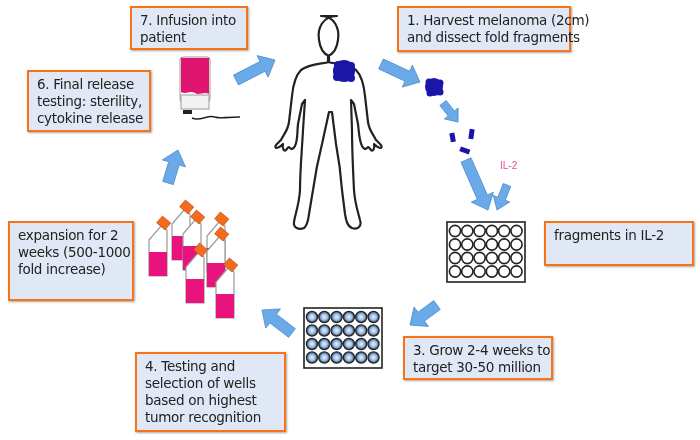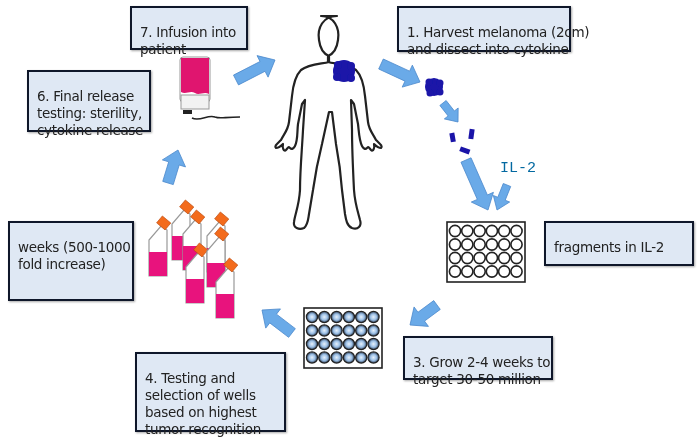--- a/index.html
+++ b/index.html
@@ -1,25 +1,25 @@
 <!DOCTYPE html>
 <html><head>
 <meta charset="utf-8">
 <style>
   html, body { margin:0; padding:0; background:#ffffff; }
   body { width:700px; height:440px; position:relative; overflow:hidden; font-family:"Liberation Sans", sans-serif; }
   .box {
-    position:absolute; background:#dfe8f4; border:2px solid #0f172a;
+    position:absolute; background:#dfe8f4; border:2px solid #f97316;
     box-shadow:1px 1px 2px rgba(0,0,0,0.35);
-    color:#222; font-size:13.5px; line-height:17px; padding:16px 8px;
+    color:#222; font-size:13.5px; line-height:17px; padding:4px 8px;
     box-sizing:border-box; font-family:"DejaVu Sans", sans-serif; letter-spacing:-0.3px;
   }
   .box span { display:block; white-space:nowrap; }
   #stage { position:absolute; left:0; top:0; }
-  .il2 { position:absolute; font-family:Liberation Mono, monospace; font-size:15px; color:#0369a1; }
+  .il2 { position:absolute; font-family:Liberation Sans, sans-serif; font-size:10px; color:#ec4899; }
 </style>
 </head>
 <body>
 
 <svg id="stage" width="700" height="440" viewBox="0 0 700 440" xmlns="http://www.w3.org/2000/svg">
   <defs>
     <radialGradient id="wellGrad" cx="50%" cy="50%" r="50%">
       <stop offset="0%" stop-color="#e8f1fb"></stop>
       <stop offset="55%" stop-color="#9cc0e6"></stop>
       <stop offset="100%" stop-color="#2c3e58"></stop>
@@ -171,34 +171,35 @@
 
 <div class="il2" style="left:500px; top:160px;">IL-2</div>
 
 <div class="box" style="left:130px; top:6px; width:118px; height:44px;">
   <span>7. Infusion into</span>
   <span>patient</span>
 </div>
 
 <div class="box" style="left:397px; top:6px; width:174px; height:46px;">
   <span>1. Harvest melanoma (2cm)</span>
-  <span>and dissect into cytokine</span>
+  <span>and dissect fold fragments</span>
 </div>
 
 <div class="box" style="left:27px; top:70px; width:124px; height:62px;">
   <span>6. Final release</span>
   <span>testing: sterility,</span>
   <span>cytokine release</span>
 </div>
 
 <div class="box" style="left:544px; top:221px; width:150px; height:45px;">
   <span>fragments in IL-2</span>
 </div>
 
 <div class="box" style="left:8px; top:221px; width:126px; height:80px;">
+  <span>expansion for 2</span>
   <span>weeks (500-1000</span>
   <span>fold increase)</span>
 </div>
 
 <div class="box" style="left:135px; top:352px; width:151px; height:80px;">
   <span>4. Testing and</span>
   <span>selection of wells</span>
   <span>based on highest</span>
   <span>tumor recognition</span>
 </div>

